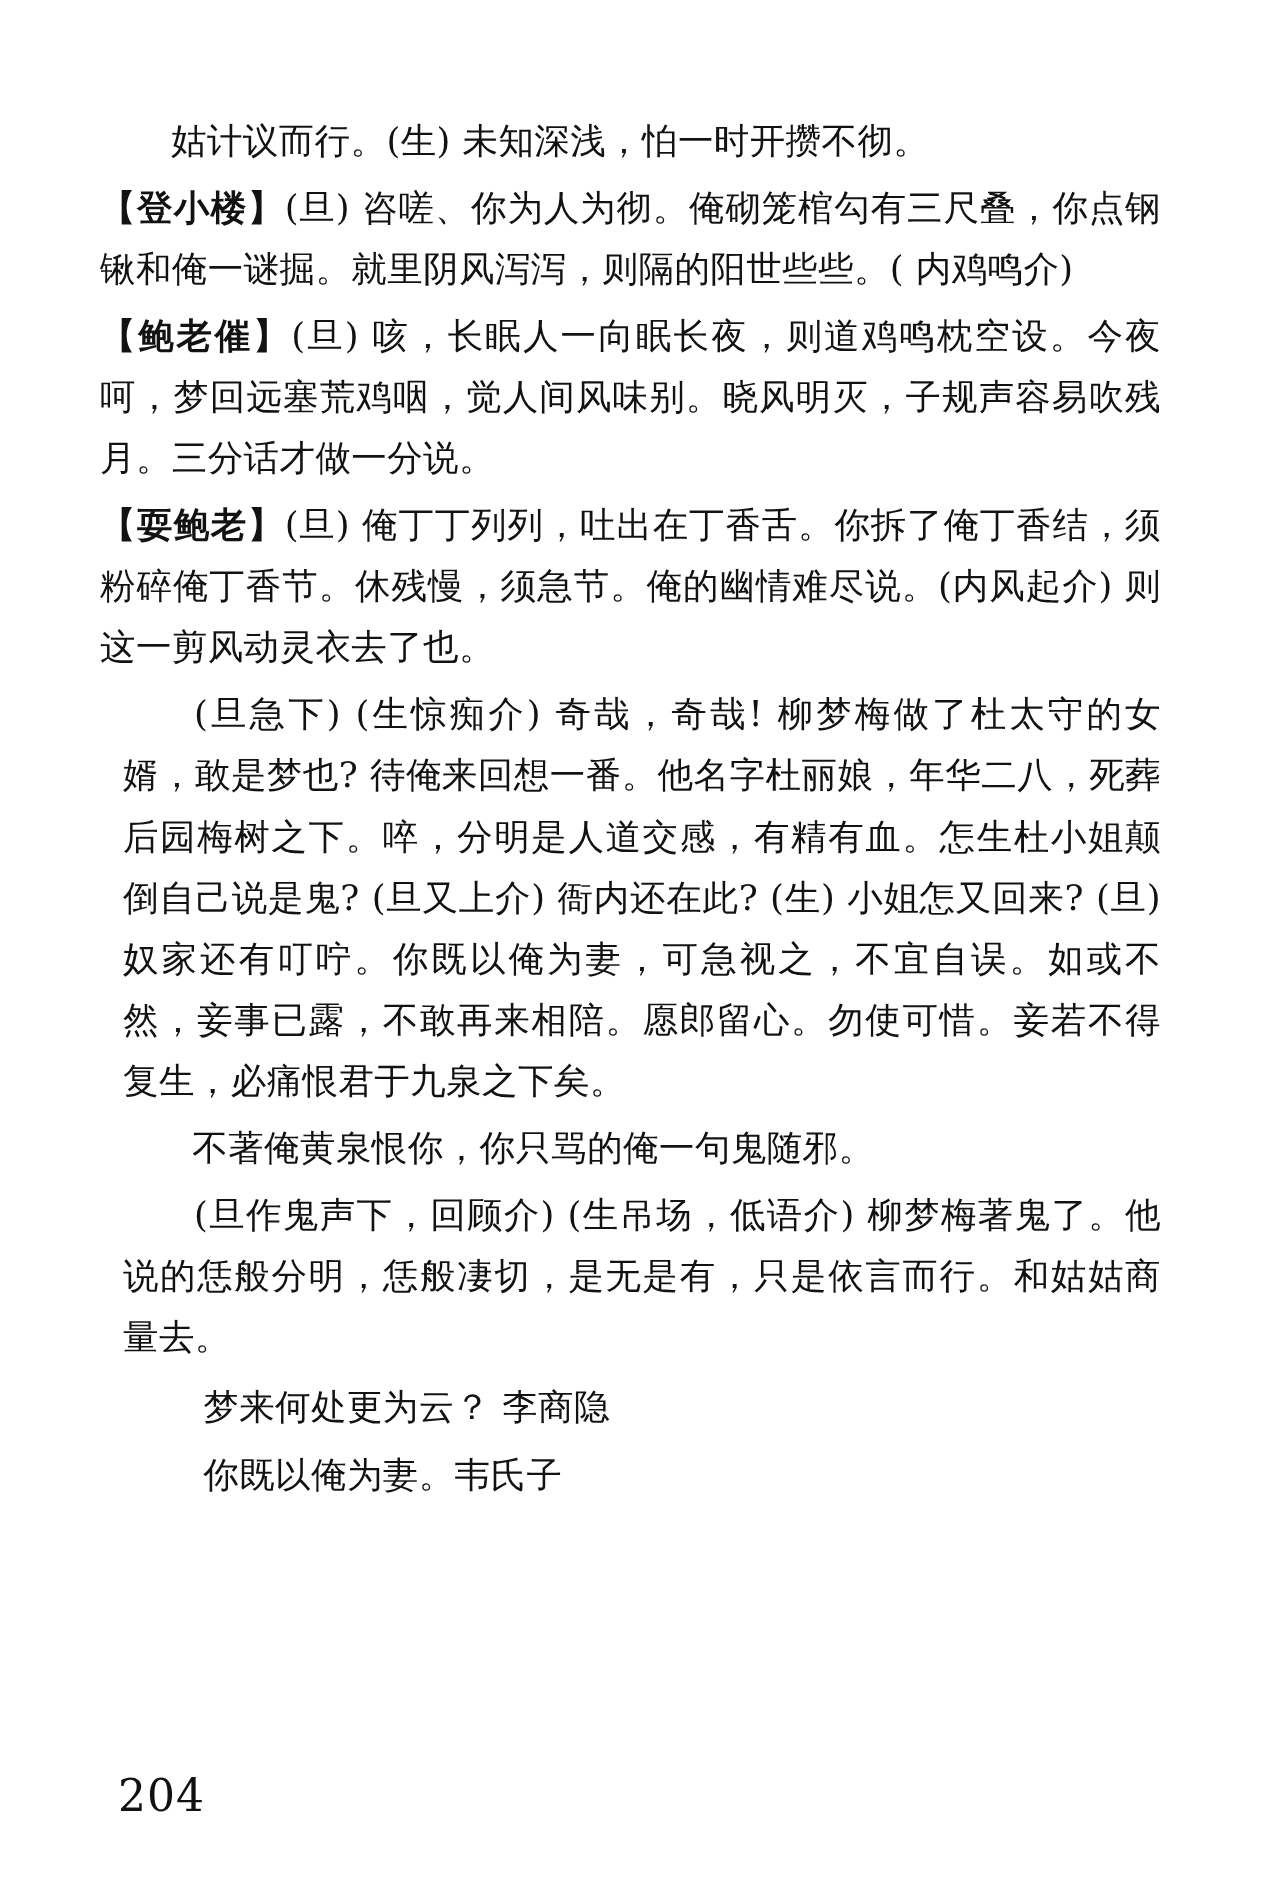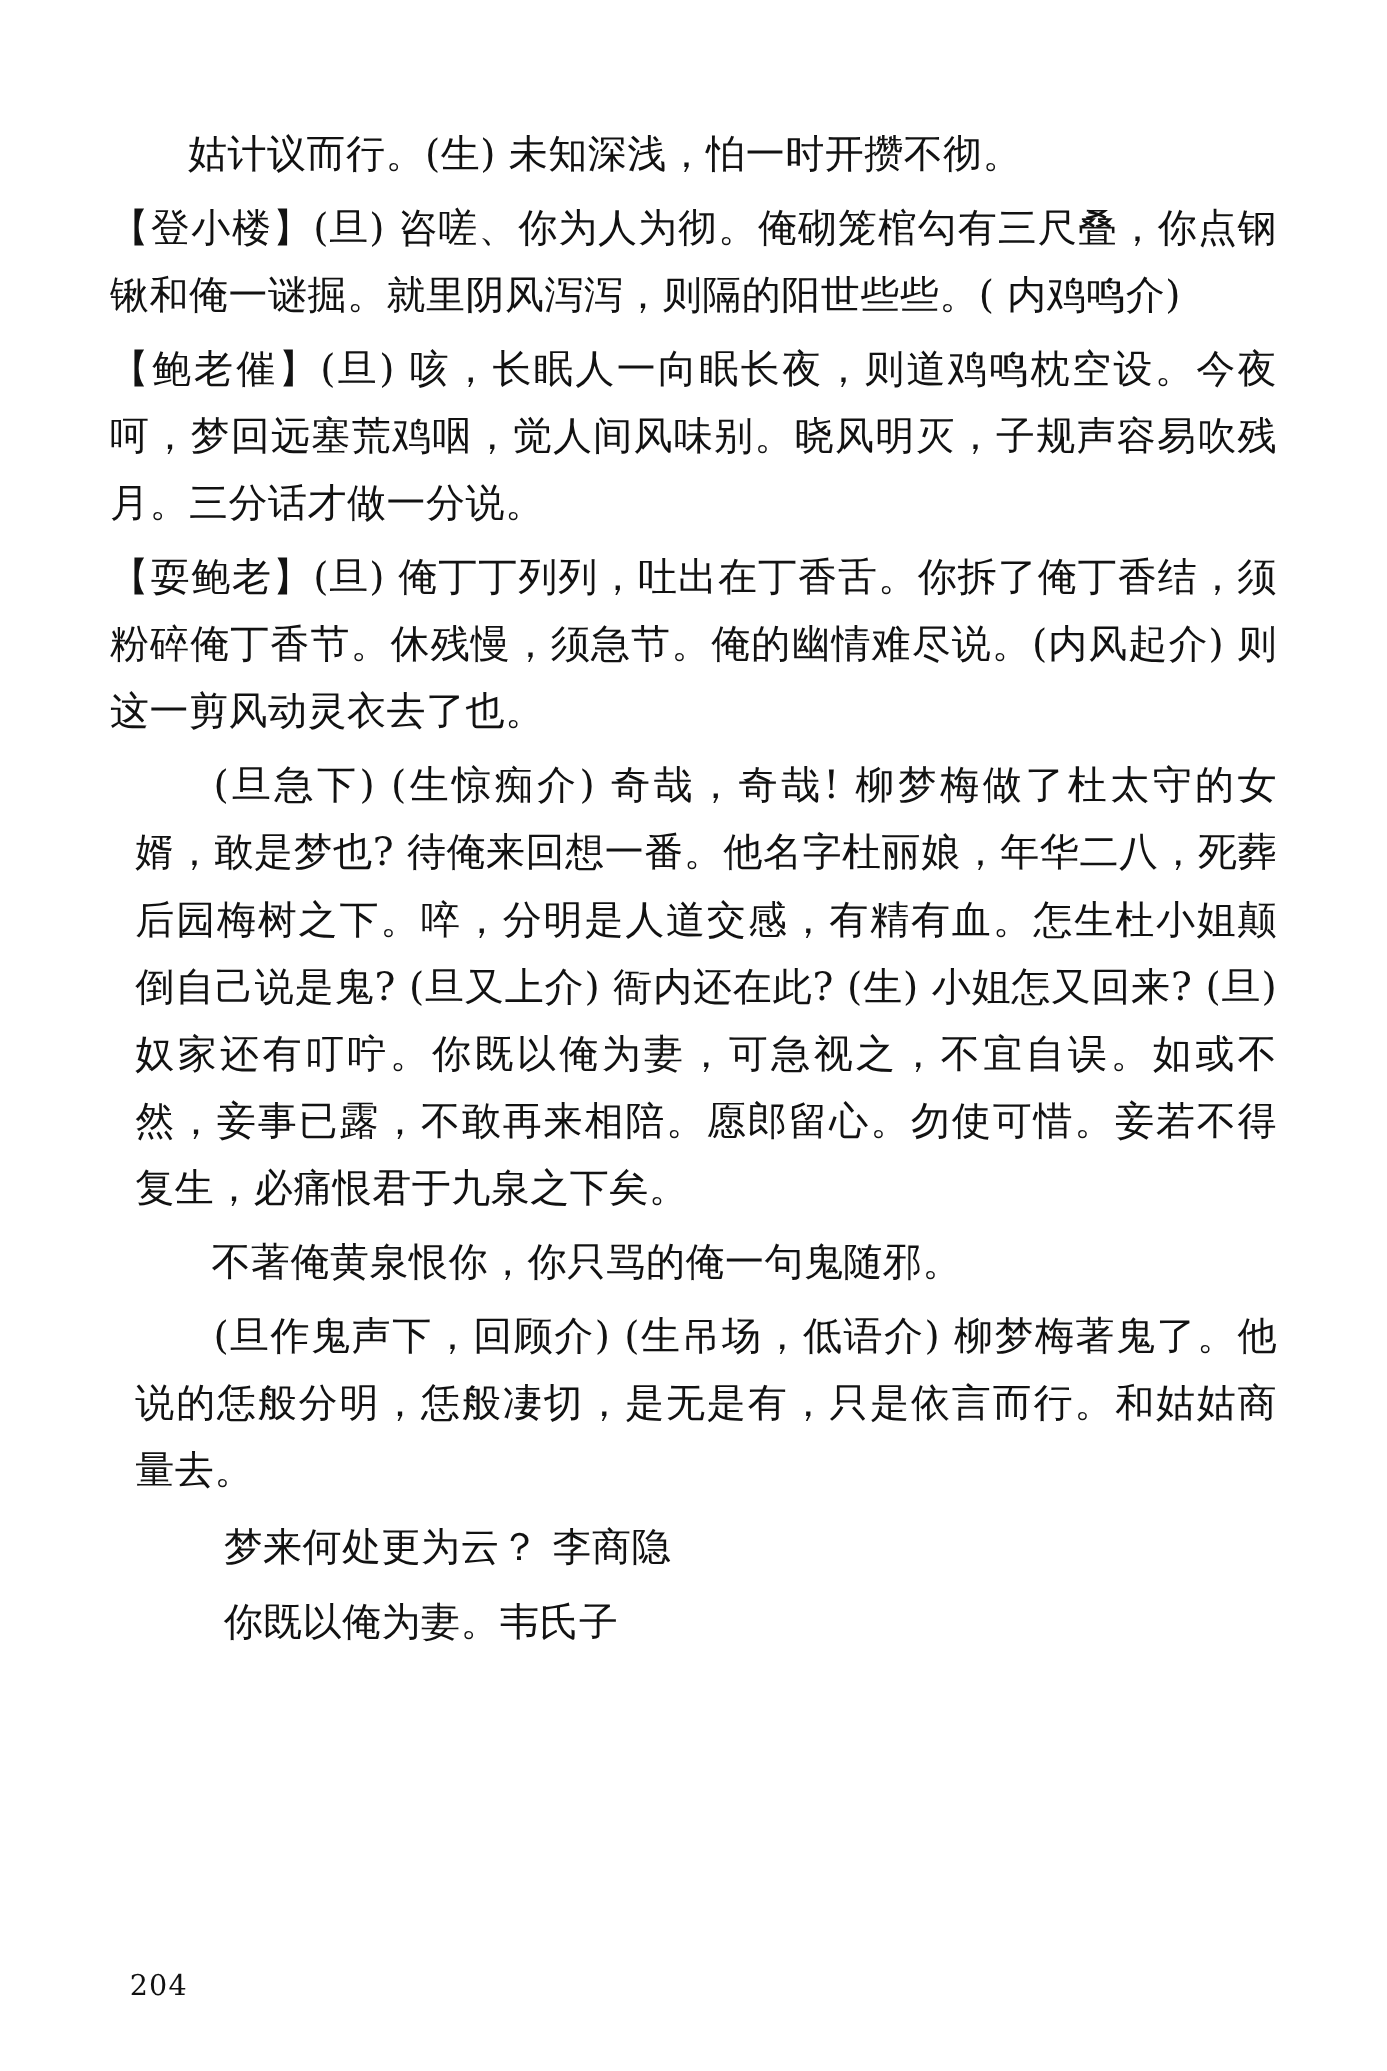--- a/index.html
+++ b/index.html
@@ -33,39 +33,39 @@
   }
   .para {
     margin: 0 0 6px 0;
     text-indent: 0;
   }
   .indent-1 {
     text-indent: 2em;
     margin-left: 23px;
   }
   .tune {
-    font-weight: normal;
+    font-weight: bold;
     letter-spacing: 1px;
   }
   .block-indent {
     margin-left: 2.6em;
   }
   .couplet {
     margin-left: 2.6em;
     line-height: 1.62;
   }
   .couplet .line {
     margin: 11px;
     white-space: nowrap;
   }
   .folio {
     position: absolute;
     left: 118px;
     bottom: 62px;
-    font-size: 26px;
+    font-size: 44px;
     font-family: "DejaVu Serif", "Liberation Serif", serif;
     color: #111;
     letter-spacing: 1px;
     text-align: right;
   }
   .first-line {
     text-indent: 2em;
   }
 </style>
 </head>

